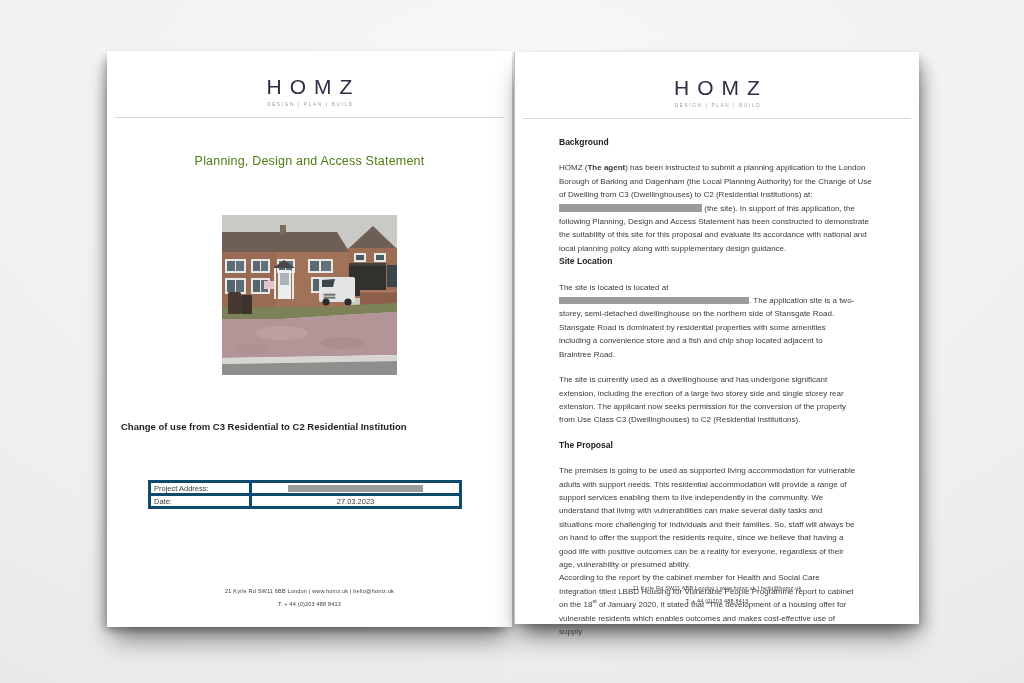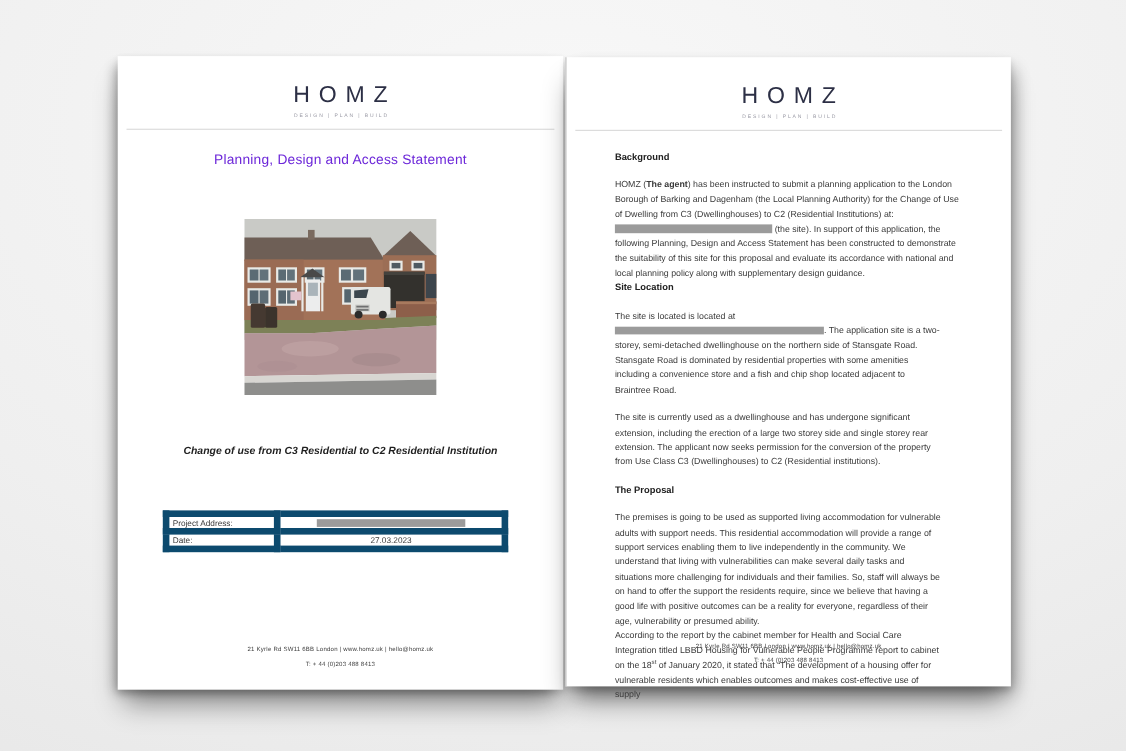--- a/index.html
+++ b/index.html
@@ -21,36 +21,36 @@
   .brand{padding-top:24px;text-align:center;}
   .logo{
     font-size:21px;font-weight:400;color:#2c2f45;letter-spacing:8px;padding-left:8px;
   }
   .tagline{
     margin-top:3px;font-size:4.6px;letter-spacing:1.7px;color:#9a9aa5;padding-left:2px;
   }
   .rule{border:none;border-top:1px solid #d9d9d9;margin:10px 8px 0 8px;}
   
   .doc-title{
-    margin:20px 20px 0 20px;text-align:center;
-    font-size:12.5px;font-weight:500;color:#6d28d9;letter-spacing:0.2px;
+    margin:36px 20px 0 20px;text-align:center;
+    font-size:12.5px;font-weight:500;color:#4d7c0f;letter-spacing:0.2px;
   }
   .photo{
     position:relative;margin:47px auto 0 auto;width:175px;height:160px;overflow:hidden;
   }
   .photo svg{display:block;width:100%;height:100%;}
   .caption{
-    margin:46px 14px 0 14px;text-align:center;
-    font-size:9.5px;font-weight:700;color:#1f1f1f;font-style:italic;
+    margin:46px 14px 0 14px;text-align:left;
+    font-size:9.5px;font-weight:700;color:#1f1f1f;
   }
   .ptable{
     margin:48px auto 0 41px;width:314px;border-collapse:collapse;table-layout:fixed;
   }
   .ptable td{
-    border:6px solid #0c4a6e;font-size:7.5px;color:#3a3a3a;height:10px;padding:0 0 0 3px;
+    border:3px solid #0c4a6e;font-size:7.5px;color:#3a3a3a;height:10px;padding:0 0 0 3px;
     overflow:hidden;white-space:nowrap;
   }
   .ptable td.val{text-align:center;padding:0;}
   .ptable col.c1{width:101px;}
   .redact-cell{display:inline-block;width:135px;height:7px;background:#9b9b9b;vertical-align:middle;}
   .page-footer{
     position:absolute;left:0;right:0;bottom:20px;text-align:center;color:#3c3c3c;
   }
   .page-footer .f1{font-size:5.5px;letter-spacing:0.2px;}
   .page-footer .f2{font-size:5.5px;margin-top:7px;letter-spacing:0.2px;}

